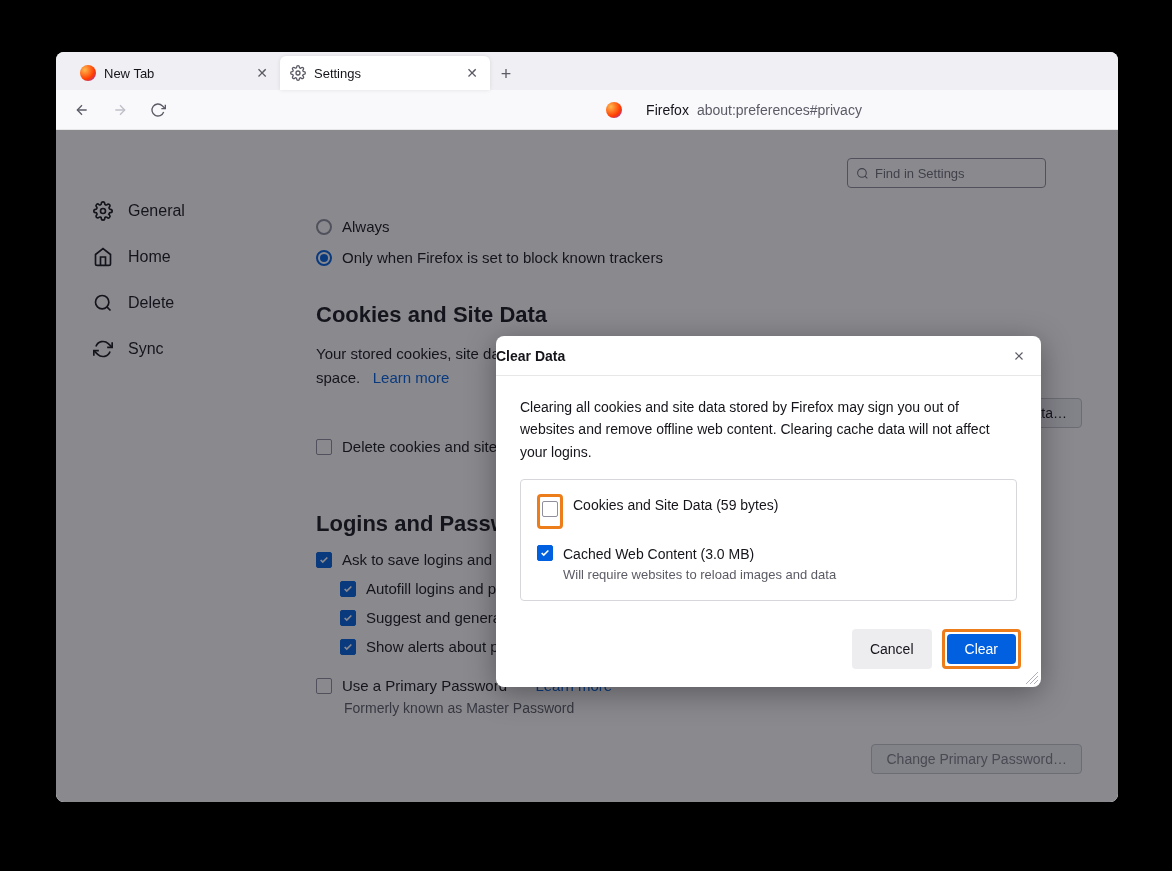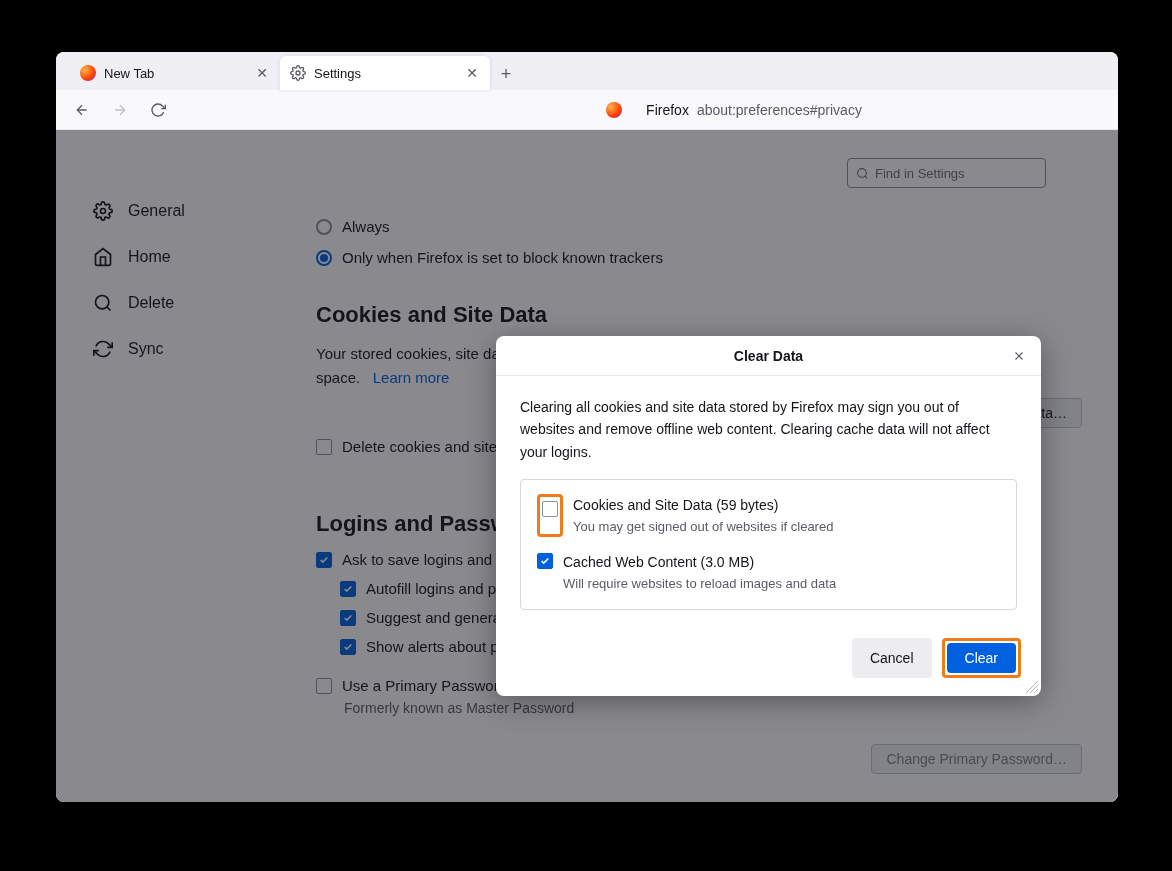--- a/index.html
+++ b/index.html
@@ -39,21 +39,21 @@
 .check-row { display: flex; align-items: center; gap: 10px; font-size: 15px; color: #15141a; margin-top: 12px; }
 .check-row.indent { margin-left: 24px; }
 .checkbox { width: 16px; height: 16px; border: 1px solid #8f8f9d; border-radius: 2px; display: inline-flex; align-items: center; justify-content: center; }
 .checkbox.checked { background: #0060df; border-color: #0060df; color: #fff; }
 .checkbox.checked svg { display:block; }
 .checkbox svg { display: none; }
 .aside-btn { position: absolute; right: 36px; border: 1px solid #c4c4cc; background: #f0f0f4; border-radius: 4px; padding: 6px 14px; font-size: 14px; color: #15141a; cursor: pointer; }
 .muted { font-size: 14px; color: #5b5b66; margin-left: 28px; margin-top: 6px;}
 .overlay { position: absolute; inset: 0; background: rgba(20,20,30,.5); }
 .dialog { position: absolute; top: 336px; left: 496px; width: 545px; background: #fff; border-radius: 8px; box-shadow: 0 6px 30px rgba(0,0,0,.35); }
-.dialog-header { height: 40px; display: flex; align-items: center; justify-content: center; position: relative; border-bottom: 1px solid #e7e7e7; font-size: 14px; font-weight: 600; color: #15141a; }
+.dialog-header { height: 40px; display: flex; align-items: center; position: relative; border-bottom: 1px solid #e7e7e7; font-size: 14px; font-weight: 600; color: #15141a; }
 .dialog-close { position: absolute; right: 12px; top: 10px; width: 20px; height: 20px; color: #5b5b66; cursor: pointer; display:flex;align-items:center;justify-content:center; }
 .dialog-body { padding: 20px 24px 16px; font-size: 14px; color: #15141a; line-height: 1.6; }
 .opt-box { border: 1px solid #d7d7db; border-radius: 4px; margin-top: 16px; padding: 14px 16px; }
 .opt { display: flex; gap: 10px; margin-bottom: 14px; }
 .opt:last-child { margin-bottom: 0; }
 .opt-sub { font-size: 13px; color: #5b5b66; }
 .opt .checkbox { margin-top: 2px; flex-shrink:0; }
 .highlight-box { border: 3px solid #ed7d1a; border-radius: 4px; padding: 2px; }
 .dialog-footer { display: flex; justify-content: flex-end; gap: 10px; padding: 12px 20px 18px; position: relative; }
 .btn { padding: 7px 18px; border-radius: 4px; font-size: 14px; cursor: pointer; border: none; }
@@ -253,21 +253,20 @@
   </div>
   <div class="dialog-body">
     <div>Clearing all cookies and site data stored by Firefox may sign you out of websites and remove offline web content. Clearing cache data will not affect your logins.</div>
     <div class="opt-box">
       <div class="opt">
         <span class="highlight-box">
           <span class="checkbox"></span>
         </span>
         <div>
           <div>Cookies and Site Data (59 bytes)</div>
-          <div class="opt-sub">You may get signed out of websites if cleared</div>
         </div>
       </div>
       <div class="opt">
         <span class="checkbox checked">
             <svg width="10" height="10" viewBox="0 0 24 24" fill="none" stroke="#fff" stroke-width="4">
               <polyline points="20 6 9 17 4 12"></polyline>
             </svg>
           </span>
         <div>
           <div>Cached Web Content (3.0 MB)</div>

